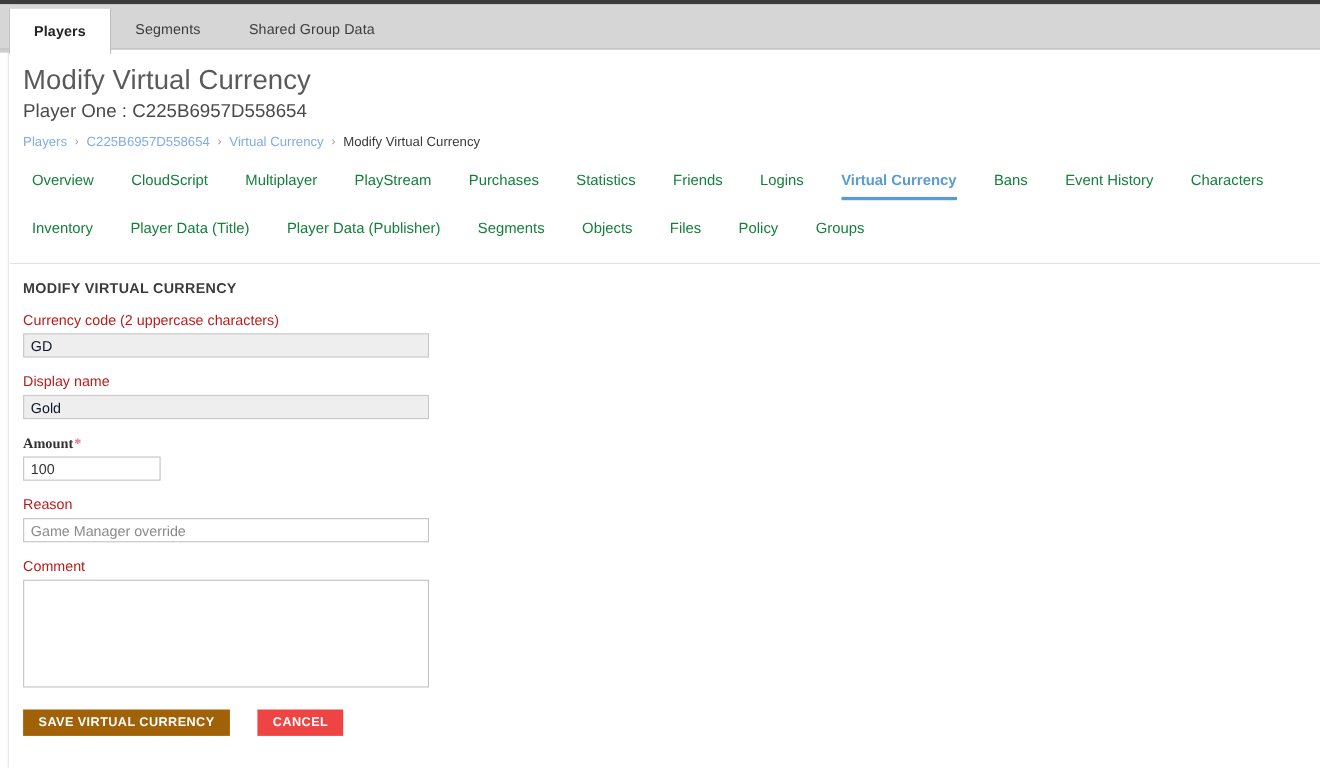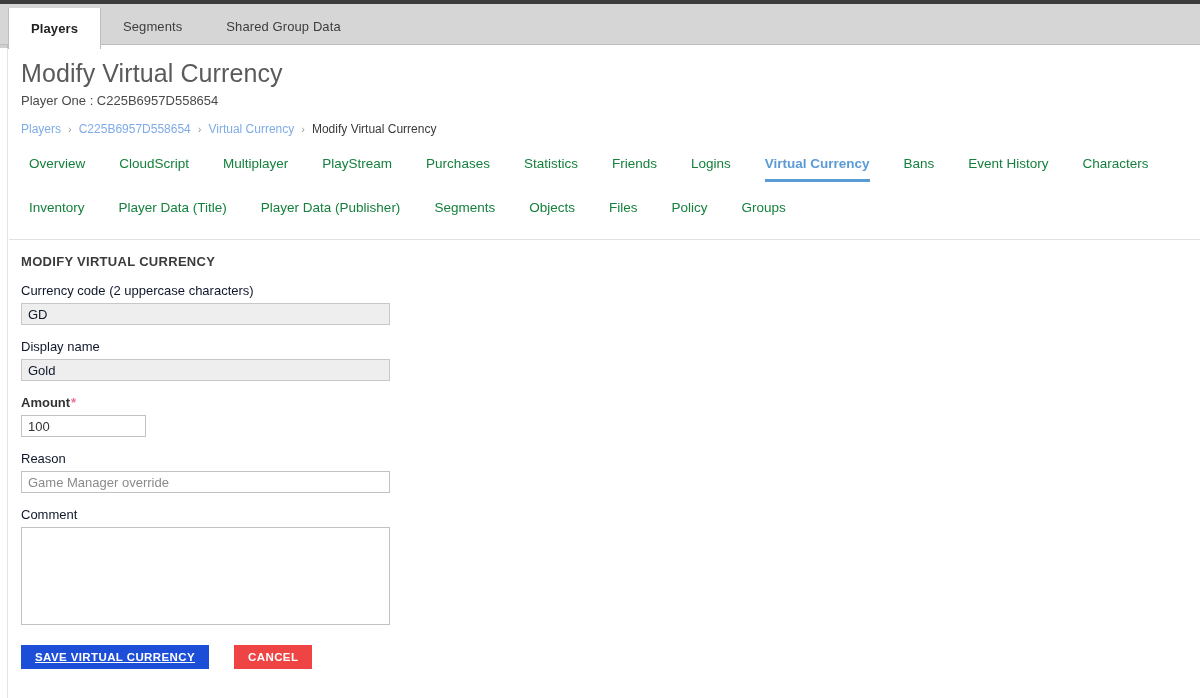--- a/index.html
+++ b/index.html
@@ -98,21 +98,21 @@
   #page-title {
     font-size: 25px;
     font-weight: 400;
     color: #5a5a5a;
     margin: 0 0 0 12px;
     padding-top: 8px;
     line-height: 30px;
     letter-spacing: .1px;
   }
   #page-subtitle {
-    font-size: 13px;
+    font-size: 17px;
     font-weight: 400;
     color: #4a4a4a;
     margin: 2px 0 0 12px;
     line-height: 22px;
   }
 
   #breadcrumb {
     margin: 9px 0 0 12px;
     font-size: 12px;
     color: #444444;
@@ -185,28 +185,29 @@
     font-size: 13px;
     font-weight: 700;
     color: #3b3b3b;
     letter-spacing: .3px;
     margin: 0 0 13px 0;
   }
 
   .field { margin-bottom: 13px; }
   .field-label {
     font-size: 13px;
-    color: #0f172a;
+    color: #b91c1c;
     margin-bottom: 4px;
     display: block;
     line-height: 17px;
   }
   .field-label.required {
     font-weight: 700;
     color: #333333;
+    font-family: Liberation Serif, serif;
   }
   .req-star {
     color: #e8718d;
     font-size: 13px;
     margin-left: 1px;
   }
 
   .input {
     display: block;
     height: 22px;
@@ -249,21 +250,21 @@
     font-size: 11.5px;
     font-weight: 700;
     letter-spacing: .4px;
     color: #ffffff;
     cursor: pointer;
     height: 24px;
     padding: 0 14px;
     line-height: 24px;
     white-space: nowrap;
   }
-  .btn-primary { background: #1d4ed8; text-decoration: underline; }
+  .btn-primary { background: #a16207; }
   .btn-secondary { background: #ef4444; }
 </style>
 </head>
 <body>
 
 <div id="app">
 
   <div id="top-strip"></div>
   <div id="left-rail"></div>
   <div id="left-rail-lower"></div>

